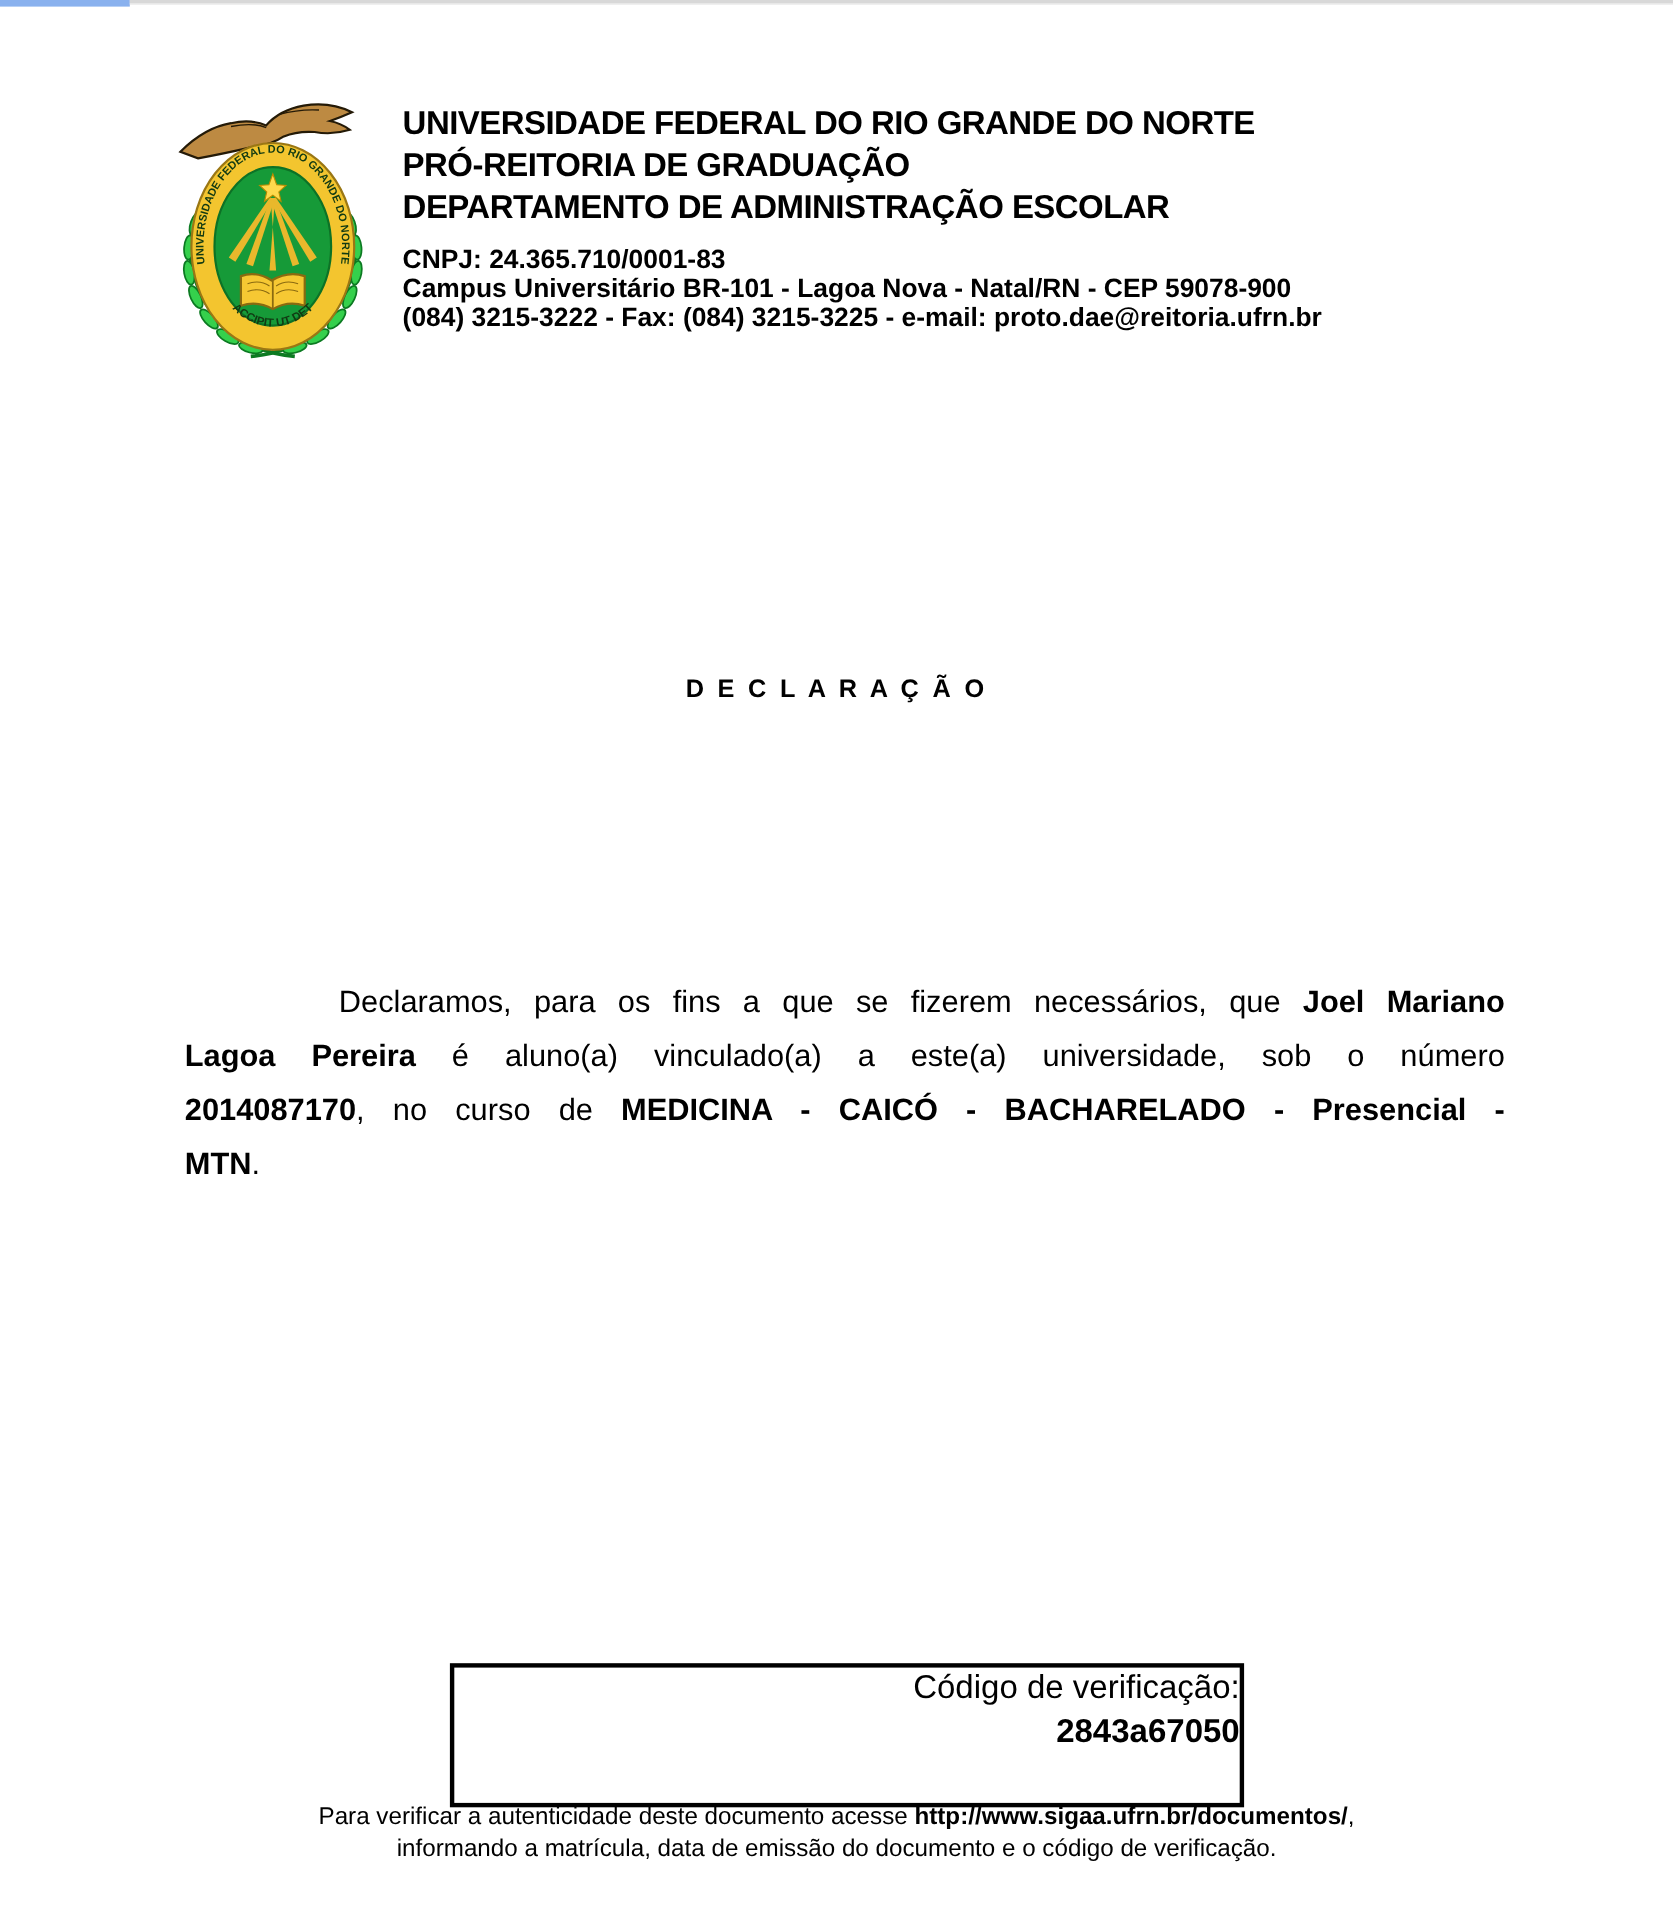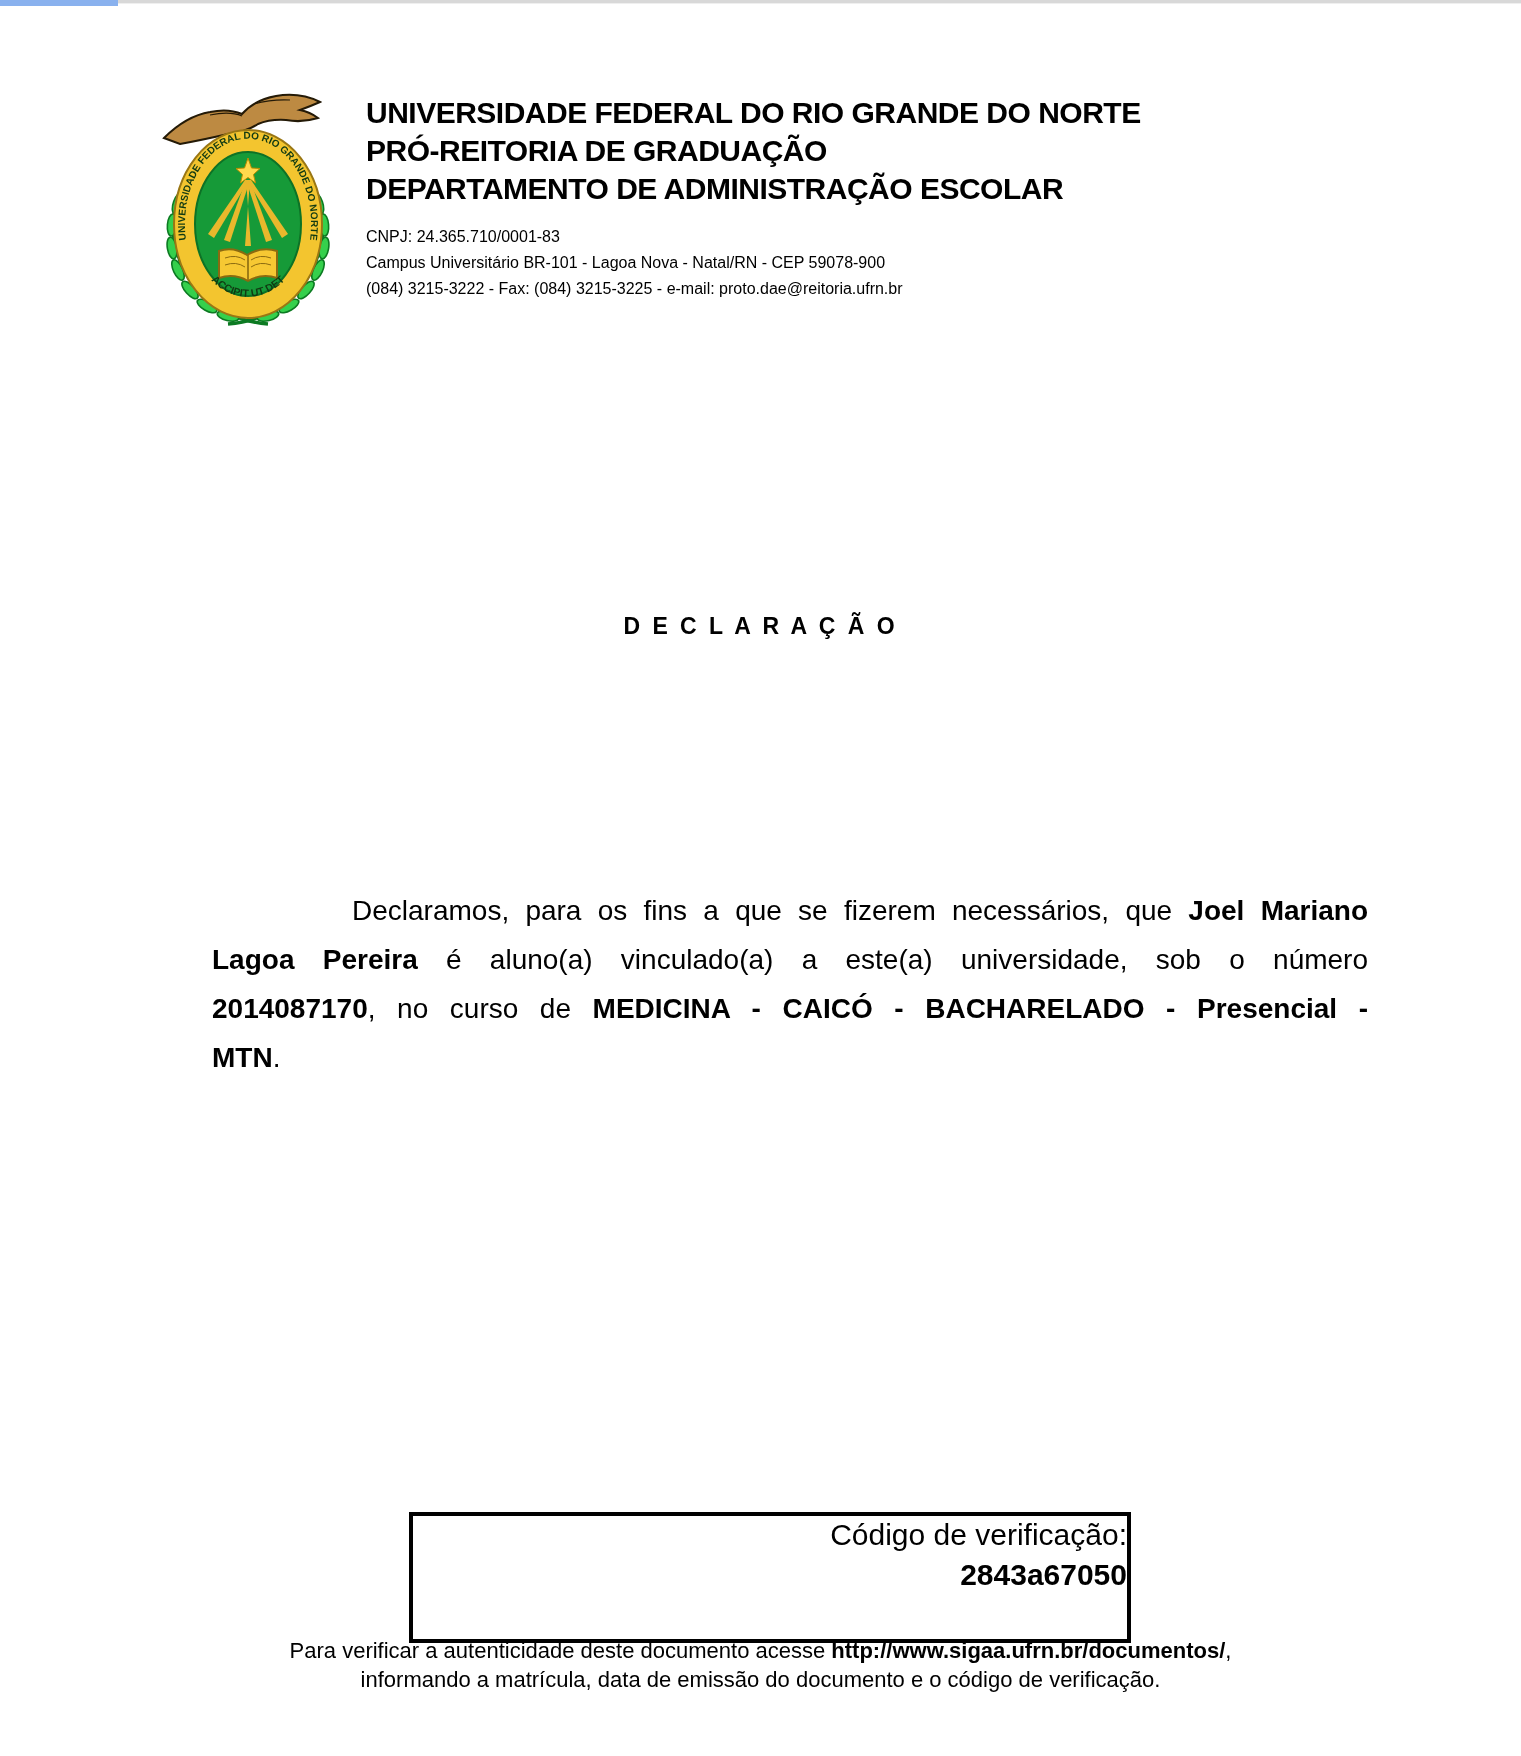--- a/index.html
+++ b/index.html
@@ -11,31 +11,31 @@
   .top-strip { position: absolute; top: 0; left: 0; width: 100%; height: 7px; }
   .top-strip .thumb { position: absolute; top: 0; left: 0; width: 118px; height: 6px; background: #89b1ee; }
   .top-strip .track { position: absolute; top: 0; left: 118px; right: 0; height: 4px; background: #d8d8d8; border-bottom: 1px solid #efefef; }
 
   
   .header { position: absolute; top: 88px; left: 150px; display: flex; align-items: flex-start; }
   .logo { width: 196px; height: 240px; flex: 0 0 auto; }
   .header-text { margin-left: 20px; padding-top: 6px; }
   .org-line { font-weight: bold; font-size: 30px; line-height: 38px; letter-spacing: -0.5px; white-space: nowrap; }
   .contact-block { margin-top: 16px; }
-  .contact-line { font-weight: normal; font-size: 16px; line-height: 26px; white-space: nowrap; }
+  .contact-line { font-weight: bold; font-size: 24px; line-height: 26px; white-space: nowrap; }
 
   
   .doc-title { position: absolute; top: 613px; left: 0; width: 100%; text-align: center;
                font-weight: bold; font-size: 23px; letter-spacing: 3px; }
 
   
   .body-text { position: absolute; left: 168px; width: 1200px; font-size: 28px; }
   .p1 { top: 886px; }
   .p2 { top: 886px; margin-top: 245px; }
-  .bline { line-height: 49px; margin-left: 44px; }
+  .bline { line-height: 49px; }
   .just { text-align: justify; text-align-last: justify; }
   .ind { text-indent: 140px; }
   .b { font-weight: bold; }
 
   
   .verify-box { position: absolute; top: 1512px; left: 409px; width: 722px; height: 131px;
                 border: 4px solid #000; text-align: right; }
   .verify-label { font-size: 30px; line-height: 38px; }
   .verify-code { font-size: 30px; line-height: 42px; font-weight: bold; }
 

